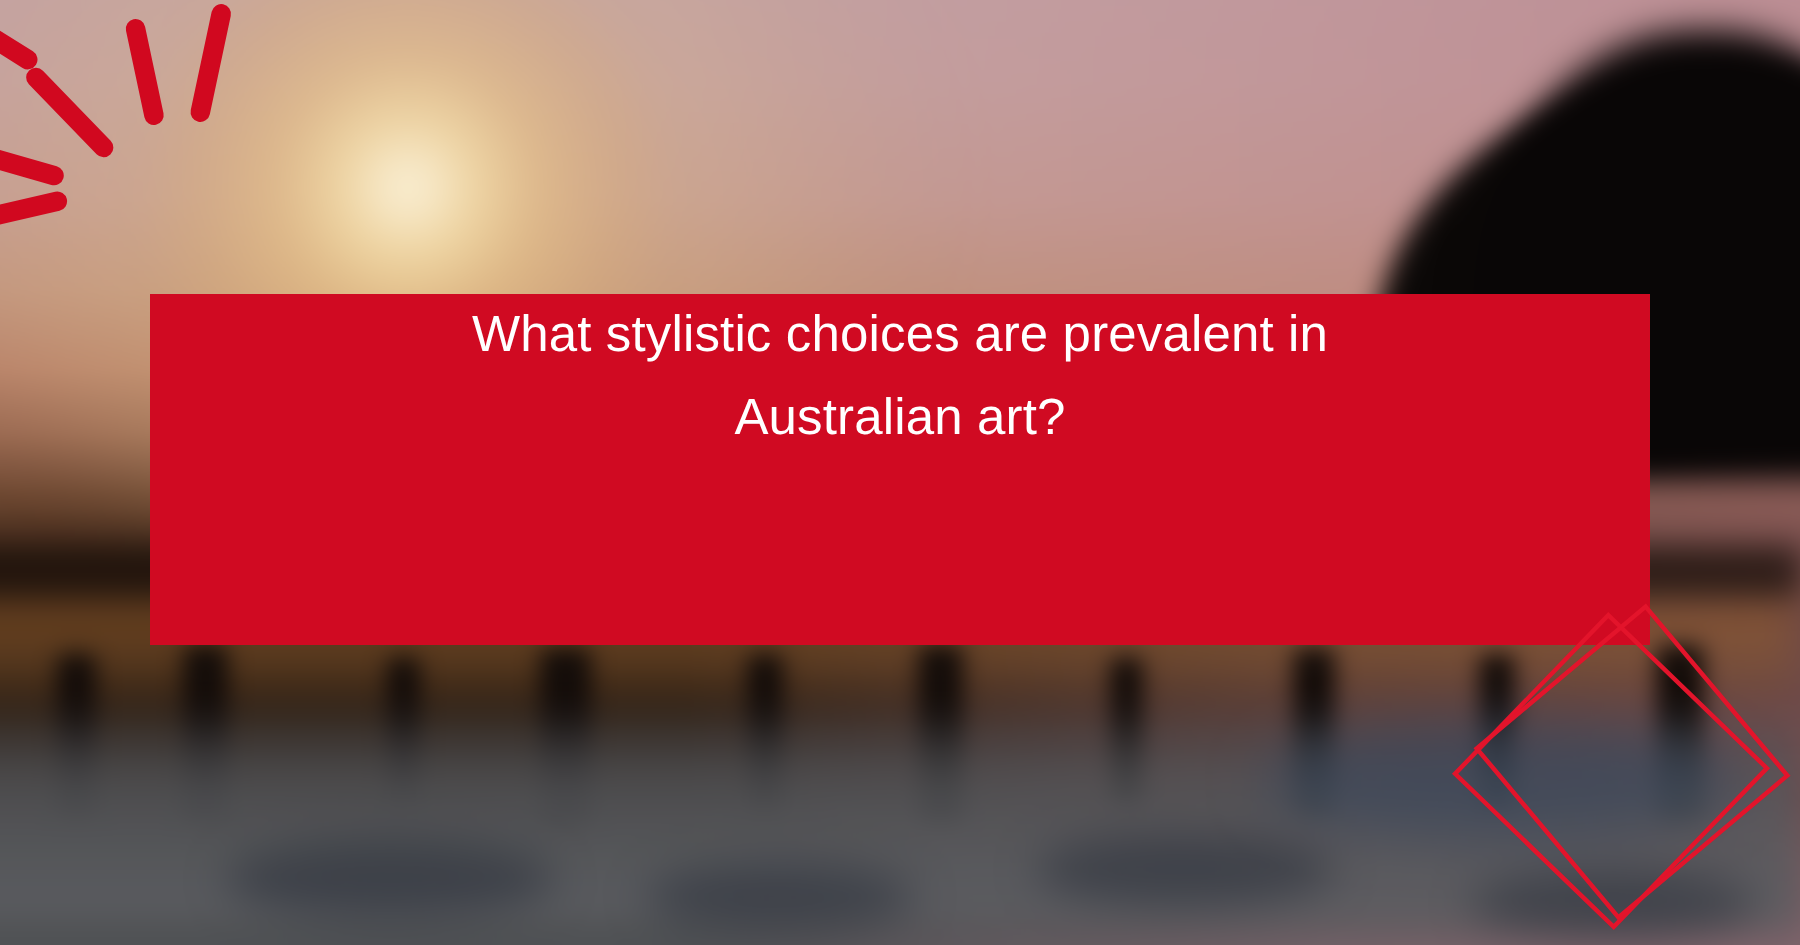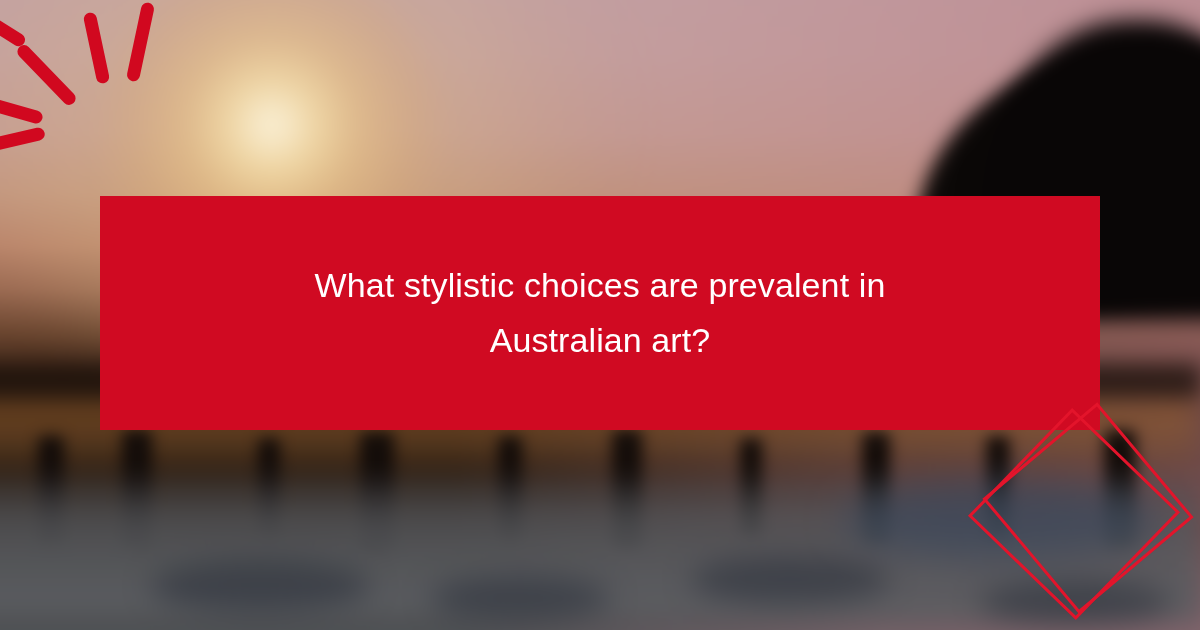--- a/index.html
+++ b/index.html
@@ -189,21 +189,21 @@
 
   
   .banner {
     position: absolute;
     left: 100px;
     top: 196px;
     width: 1000px;
     height: 234px;
     background: #D00A22;
     display: flex;
-    align-items: center;
+    align-items: flex-start;
     justify-content: center;
   }
   .banner-text {
     color: #ffffff;
     font-size: 34px;
     line-height: 1.62;
     font-weight: 400;
     text-align: center;
     letter-spacing: 0.1px;
     max-width: 660px;

